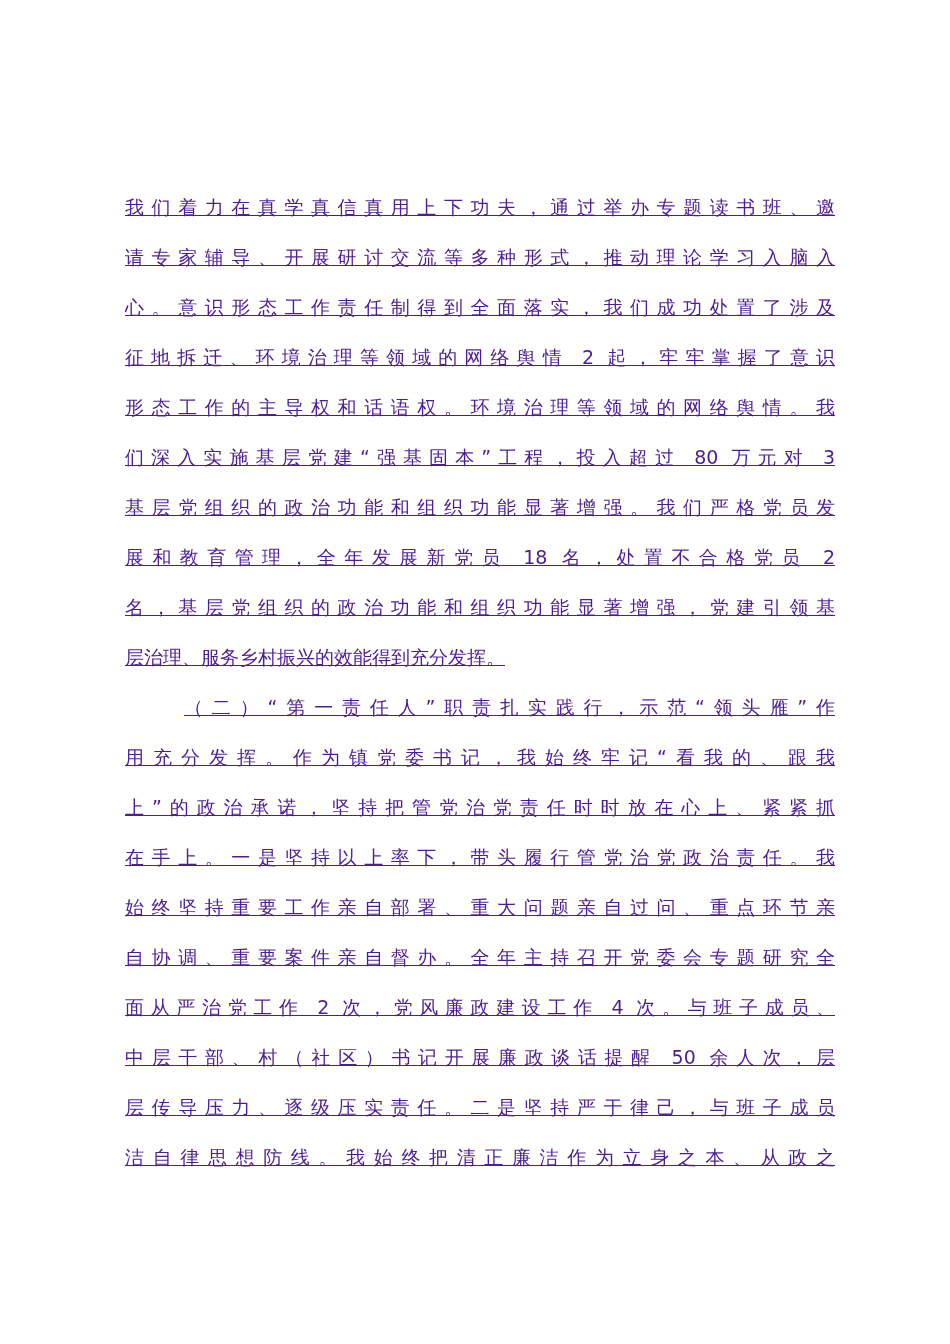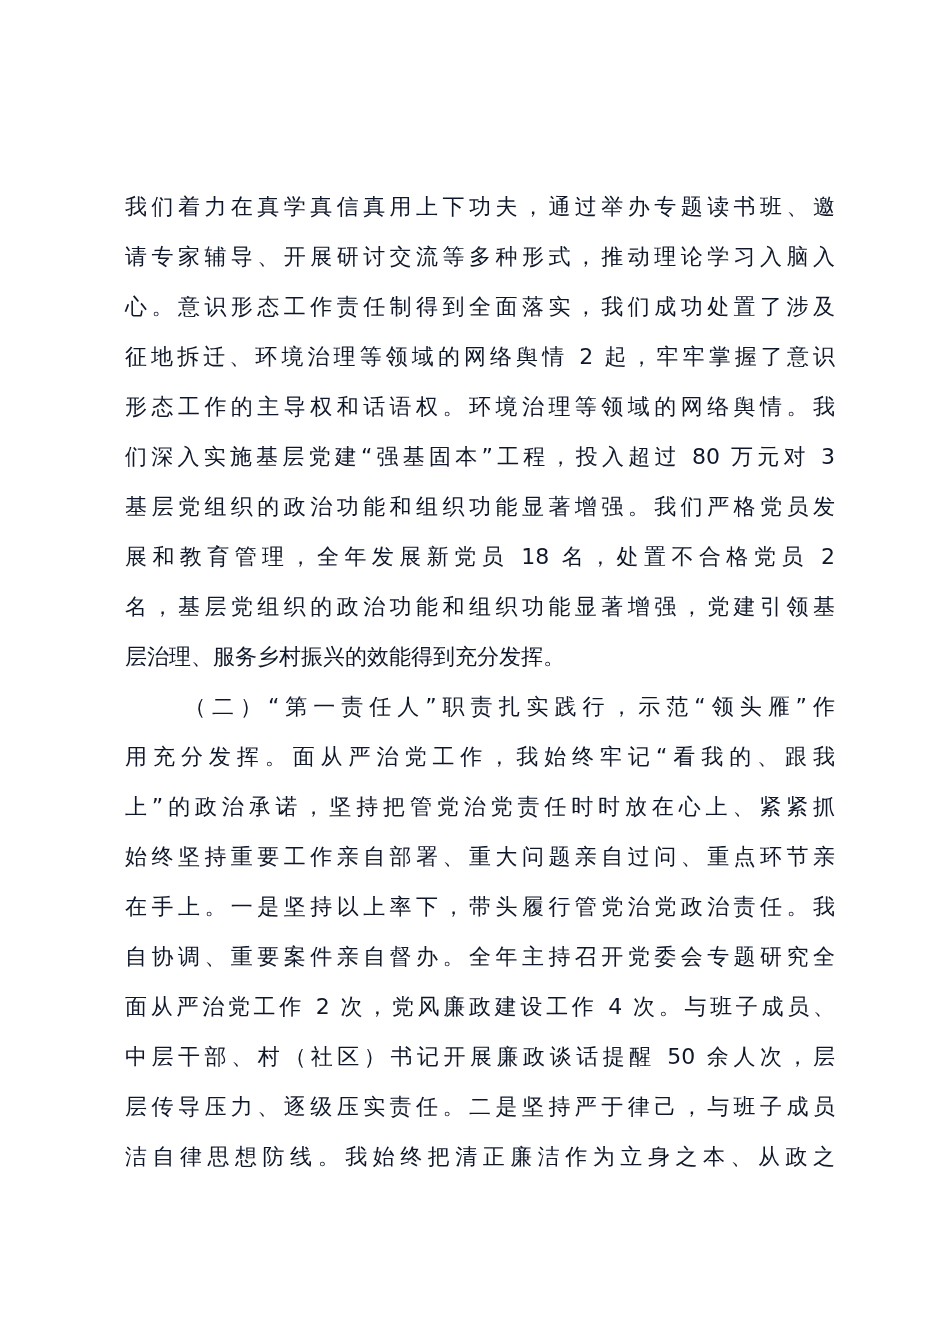--- a/index.html
+++ b/index.html
@@ -24,26 +24,27 @@
     .content {
       position: absolute;
       left: 125px;
       top: 182px;
       width: 710px;
     }
     .line {
       height: 50px;
       line-height: 50px;
       font-family: "DejaVu Sans", sans-serif;
-      font-size: 22px;
-      color: #0f172a;
+      font-size: 19px;
+      color: #4c1d95;
       white-space: nowrap;
       text-align: justify;
       text-align-last: justify;
       letter-spacing: 0;
+      text-decoration: underline;
     }
     .line.last {
       text-align-last: left;
     }
     .line.indent {
       padding-left: 59px;
     }
   </style>
 </head>
 <body>
@@ -59,24 +60,24 @@
       <div class="line">形态工作的主导权和话语权。环境治理等领域的网络舆情。我</div>
       <div class="line">们深入实施基层党建“强基固本”工程，投入超过 80 万元对 3</div>
       <div class="line">基层党组织的政治功能和组织功能显著增强。我们严格党员发</div>
       <div class="line">展和教育管理，全年发展新党员 18 名，处置不合格党员 2</div>
       <div class="line">名，基层党组织的政治功能和组织功能显著增强，党建引领基</div>
       <div class="line last">层治理、服务乡村振兴的效能得到充分发挥。</div>
     </div>
 
     <div>
       <div class="line indent">（二）“第一责任人”职责扎实践行，示范“领头雁”作</div>
-      <div class="line">用充分发挥。面从严治党工作，我始终牢记“看我的、跟我</div>
+      <div class="line">用充分发挥。作为镇党委书记，我始终牢记“看我的、跟我</div>
       <div class="line">上”的政治承诺，坚持把管党治党责任时时放在心上、紧紧抓</div>
+      <div class="line">在手上。一是坚持以上率下，带头履行管党治党政治责任。我</div>
       <div class="line">始终坚持重要工作亲自部署、重大问题亲自过问、重点环节亲</div>
-      <div class="line">在手上。一是坚持以上率下，带头履行管党治党政治责任。我</div>
       <div class="line">自协调、重要案件亲自督办。全年主持召开党委会专题研究全</div>
       <div class="line">面从严治党工作 2 次，党风廉政建设工作 4 次。与班子成员、</div>
       <div class="line">中层干部、村（社区）书记开展廉政谈话提醒 50 余人次，层</div>
       <div class="line">层传导压力、逐级压实责任。二是坚持严于律己，与班子成员</div>
       <div class="line">洁自律思想防线。我始终把清正廉洁作为立身之本、从政之</div>
     </div>
   </div>
 </div>
 
 </body></html>

